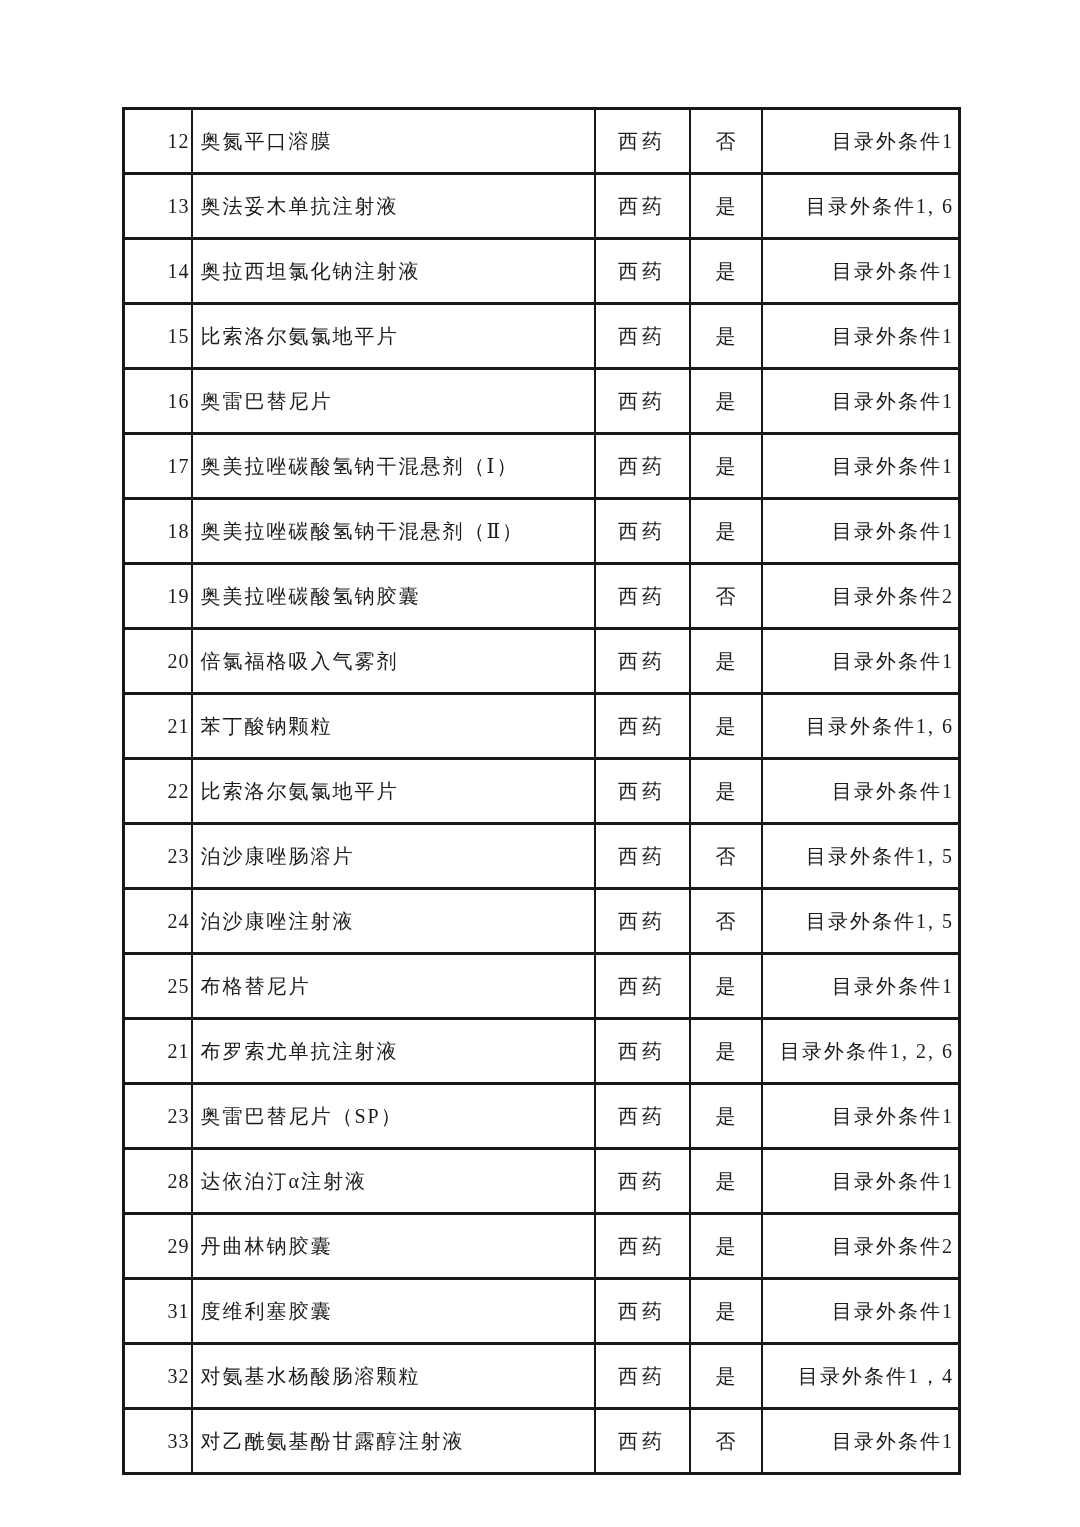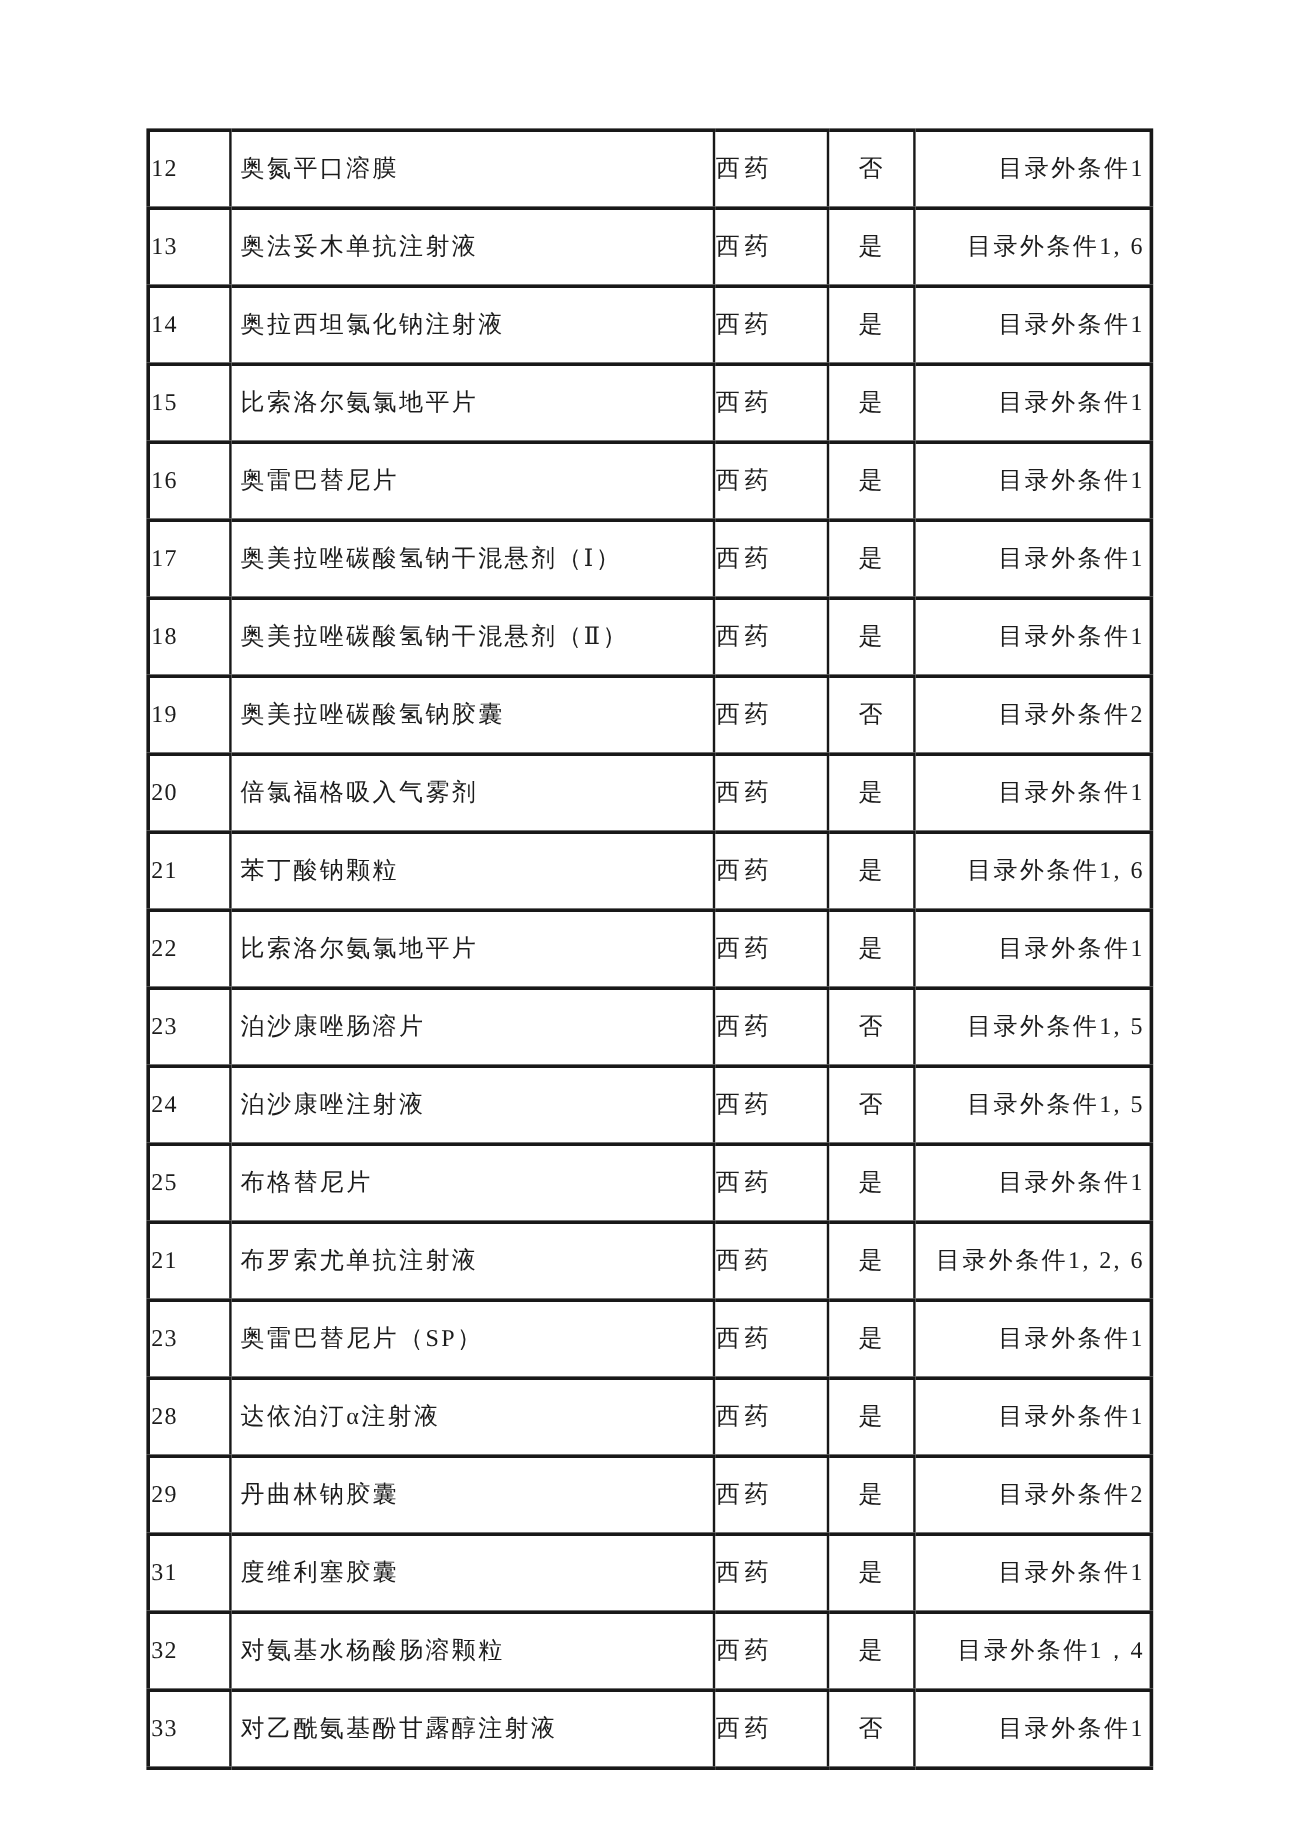--- a/index.html
+++ b/index.html
@@ -34,32 +34,32 @@
     border-top-width: 3px;
     border-bottom-width: 3px;
     height: 60px;
     vertical-align: middle;
     font-size: 20px;
     line-height: 1.2;
     overflow: hidden;
     white-space: nowrap;
   }
   td.cell-no {
-    text-align: left;
+    text-align: right;
     letter-spacing: 1px;
   }
   td.cell-name {
     text-align: left;
     padding-left: 8px;
     padding-right: 4px;
     letter-spacing: 2px;
     margin-left: 12px;
   }
   td.cell-category {
-    text-align: left;
+    text-align: center;
     letter-spacing: 4px;
   }
   td.cell-listed {
     text-align: center;
   }
   td.cell-note {
     text-align: right;
     padding-left: 8px;
     padding-right: 4px;
     letter-spacing: 2px;

